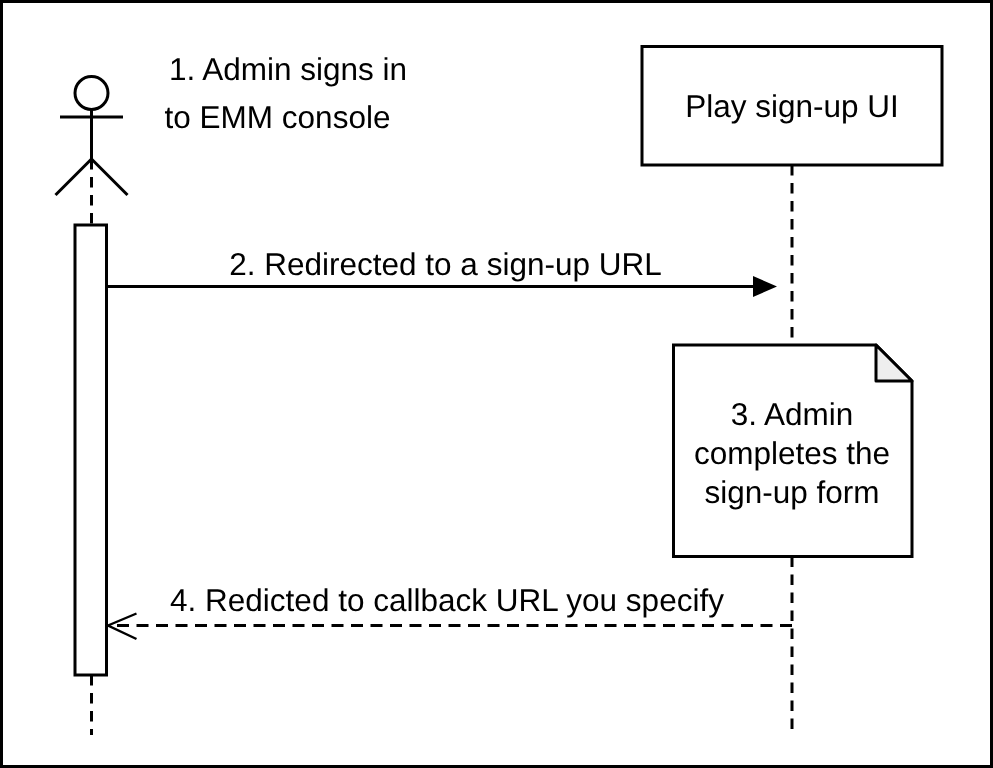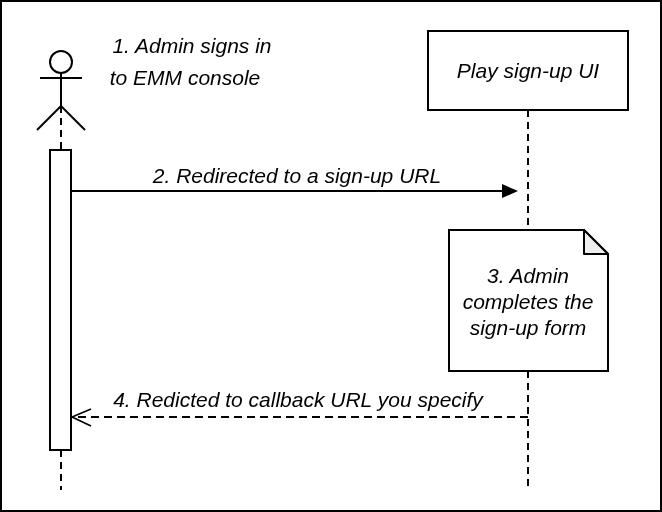--- a/index.html
+++ b/index.html
@@ -6,21 +6,20 @@
     margin: 0;
     padding: 0;
     background: #ffffff;
     font-family: "Liberation Sans", sans-serif;
   }
   .stage {
     width: 662px;
     height: 512px;
     position: relative;
     background: var(--bg, #ffffff);
-    font-style: italic;
   }
   svg { display: block; }
   .stroked {
     stroke: var(--stroke, #000000);
     stroke-width: 2;
     fill: none;
   }
   .filled-shape {
     stroke: var(--stroke, #000000);
     stroke-width: 2;

